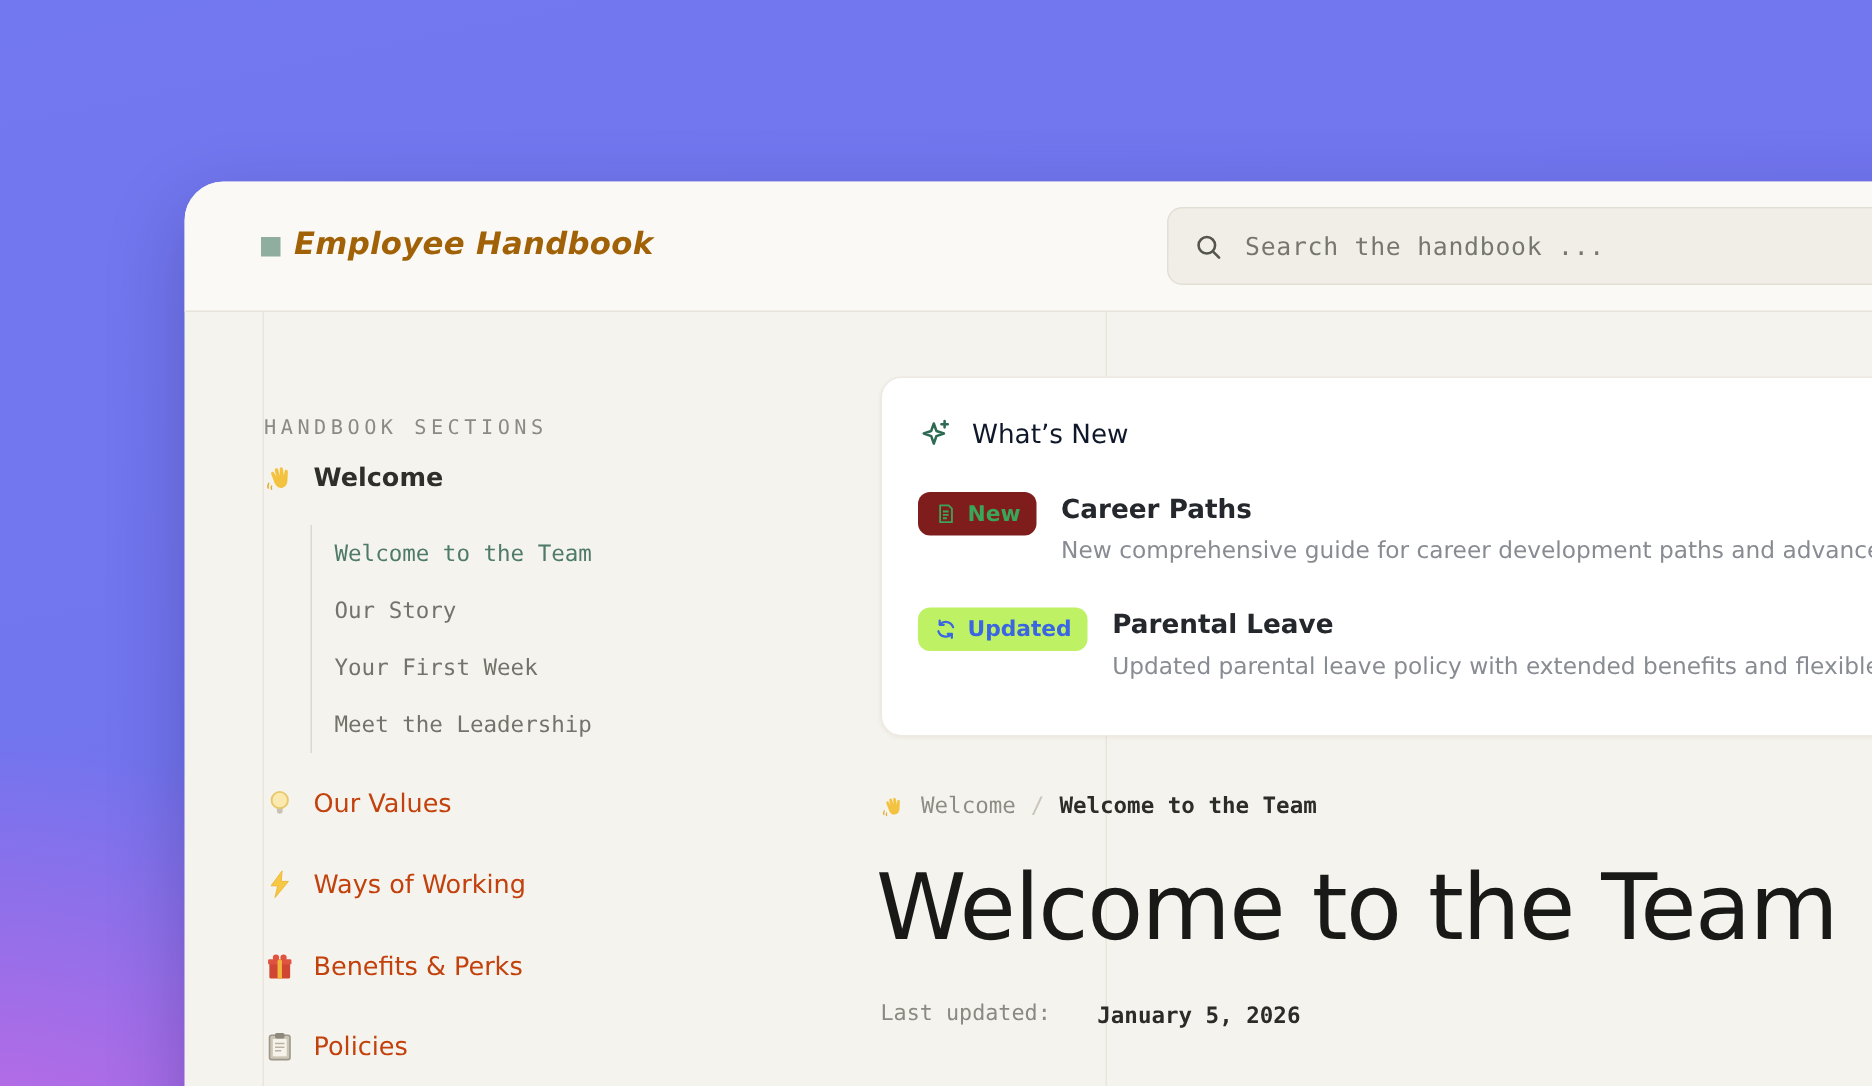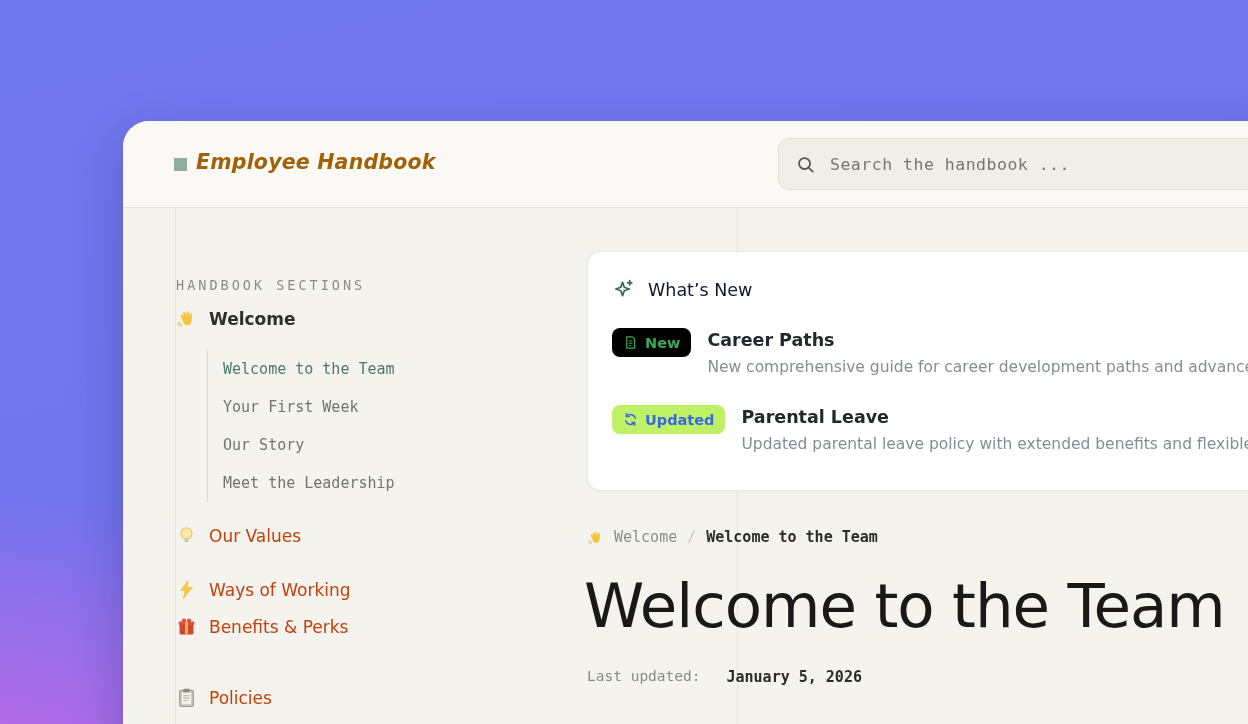--- a/index.html
+++ b/index.html
@@ -68,38 +68,38 @@
   .wn-head{display:flex;align-items:center;gap:13px;}
   .wn-title{font-size:17.5px;font-weight:400;color:#0f172a;}
   .wn-row{display:flex;align-items:flex-start;gap:16px;}
   .wn-row1{margin-top:27px;}
   .wn-row2{margin-top:29px;}
   .badge{
     display:inline-flex;align-items:center;gap:7px;flex:none;
     height:29px;box-sizing:border-box;padding:0 11px;border-radius:8px;
     font-size:14.5px;font-weight:700;
   }
-  .badge-new{background:#000000;color:#3aa659;}
+  .badge-new{background:#7f1d1d;color:#3aa659;}
   .badge-updated{background:#bef264;color:#3b66e3;}
   .wn-item-title{font-size:17.5px;font-weight:700;color:#24272b;line-height:24px;}
   .wn-item-desc{margin-top:6px;font-size:15.5px;color:#888c92;white-space:nowrap;}
   
   .crumbs{position:absolute;left:464px;top:320px;display:flex;align-items:center;gap:10px;
     font-family:"DejaVu Sans Mono","Liberation Mono",monospace;font-size:15px;}
   .crumb-section{color:#8d8d86;cursor:pointer;}
   .crumb-sep{color:#c9c5ba;}
   .crumb-page{color:#2c2c28;font-weight:700;}
   .page-title{
     position:absolute;left:461px;top:362px;
     font-size:61px;font-weight:500;color:#191917;letter-spacing:-1px;white-space:nowrap;
   }
-  .updated{position:absolute;left:464px;top:460px;display:flex;gap:26px;
+  .updated{position:absolute;left:464px;top:460px;display:flex;gap:7px;
     font-family:"DejaVu Sans Mono","Liberation Mono",monospace;font-size:14.5px;}
   .updated-label{color:#8a8a83;}
-  .updated-value{color:#2b2b27;font-weight:700;font-size:15px;}
+  .updated-value{color:#2b2b27;font-weight:700;font-size:15px;margin-left:24px;}
   .ico svg,.badge svg{display:block;}
 </style>
 </head>
 <body>
 
 <div class="window">
 
   <div class="hdr">
     <div class="logo-mark"></div>
     <div class="app-title">Employee Handbook</div>
@@ -127,22 +127,22 @@
             <path d="M6.2 10.5 L5.6 6.8 Q5.4 5.4 6.5 5.3 Q7.4 5.2 7.7 6.5 L8.4 9.2 L8.3 5 Q8.3 3.6 9.4 3.6 Q10.5 3.6 10.6 5 L10.8 9 L11.5 4.8 Q11.7 3.5 12.7 3.7 Q13.7 3.9 13.6 5.2 L13.2 9.4 L14.3 6.7 Q14.8 5.5 15.7 5.9 Q16.6 6.3 16.2 7.6 L14.8 12.9 Q13.9 16.4 10.8 16.6 Q7.7 16.8 6.6 13.2 Z" fill="#f3c23f"></path>
           </g>
           <path d="M3 13.6 q-.9 1.4 -.3 2.9 M4.8 15.3 q-.5 1 0 2" stroke="#e3af3a" stroke-width="1" fill="none" stroke-linecap="round"></path>
         </svg>
       </span>
       <span class="sb-label">Welcome</span>
     </div>
 
     <div class="sb-sub">
       <div class="sb-sub-item active">Welcome to the Team</div>
+      <div class="sb-sub-item">Our Story</div>
       <div class="sb-sub-item">Your First Week</div>
-      <div class="sb-sub-item">Our Story</div>
       <div class="sb-sub-item">Meet the Leadership</div>
     </div>
 
     <div class="sb-section" style="top:317px;">
       <span class="ico">
         <svg width="21" height="21" viewBox="0 0 20 20">
             <circle cx="10" cy="8" r="5.2" fill="#fbe9b0" stroke="#e7c96a" stroke-width="1.2"></circle>
             <path d="M8.2 13.5 h3.6 v1.6 q0 1.5 -1.8 1.5 q-1.8 0 -1.8 -1.5 Z" fill="#c9c2b2"></path>
           </svg>
       </span>
@@ -151,21 +151,21 @@
 
     <div class="sb-section" style="top:371px;">
       <span class="ico">
         <svg width="21" height="21" viewBox="0 0 20 20">
             <path d="M11.5 1.5 L4.5 11 h4.2 L7 18.5 L15.5 8.2 h-4.6 Z" fill="#f7c843" stroke="#edb737" stroke-width=".6"></path>
           </svg>
       </span>
       <span class="sb-label">Ways of Working</span>
     </div>
 
-    <div class="sb-section" style="top:408px;">
+    <div class="sb-section" style="top:426px;">
       <span class="ico">
         <svg width="21" height="21" viewBox="0 0 20 20">
           <rect x="3.4" y="8" width="13.2" height="9.5" rx="1" fill="#cf4632"></rect>
           <rect x="2.6" y="5.2" width="14.8" height="3.4" rx=".8" fill="#e05340"></rect>
           <rect x="8.6" y="5.2" width="2.8" height="12.3" fill="#f2b63c"></rect>
           <circle cx="7.6" cy="4.3" r="2" fill="#e05340"></circle>
             <circle cx="12.4" cy="4.3" r="2" fill="#e05340"></circle>
         </svg>
       </span>
       <span class="sb-label">Benefits &amp; Perks</span>

